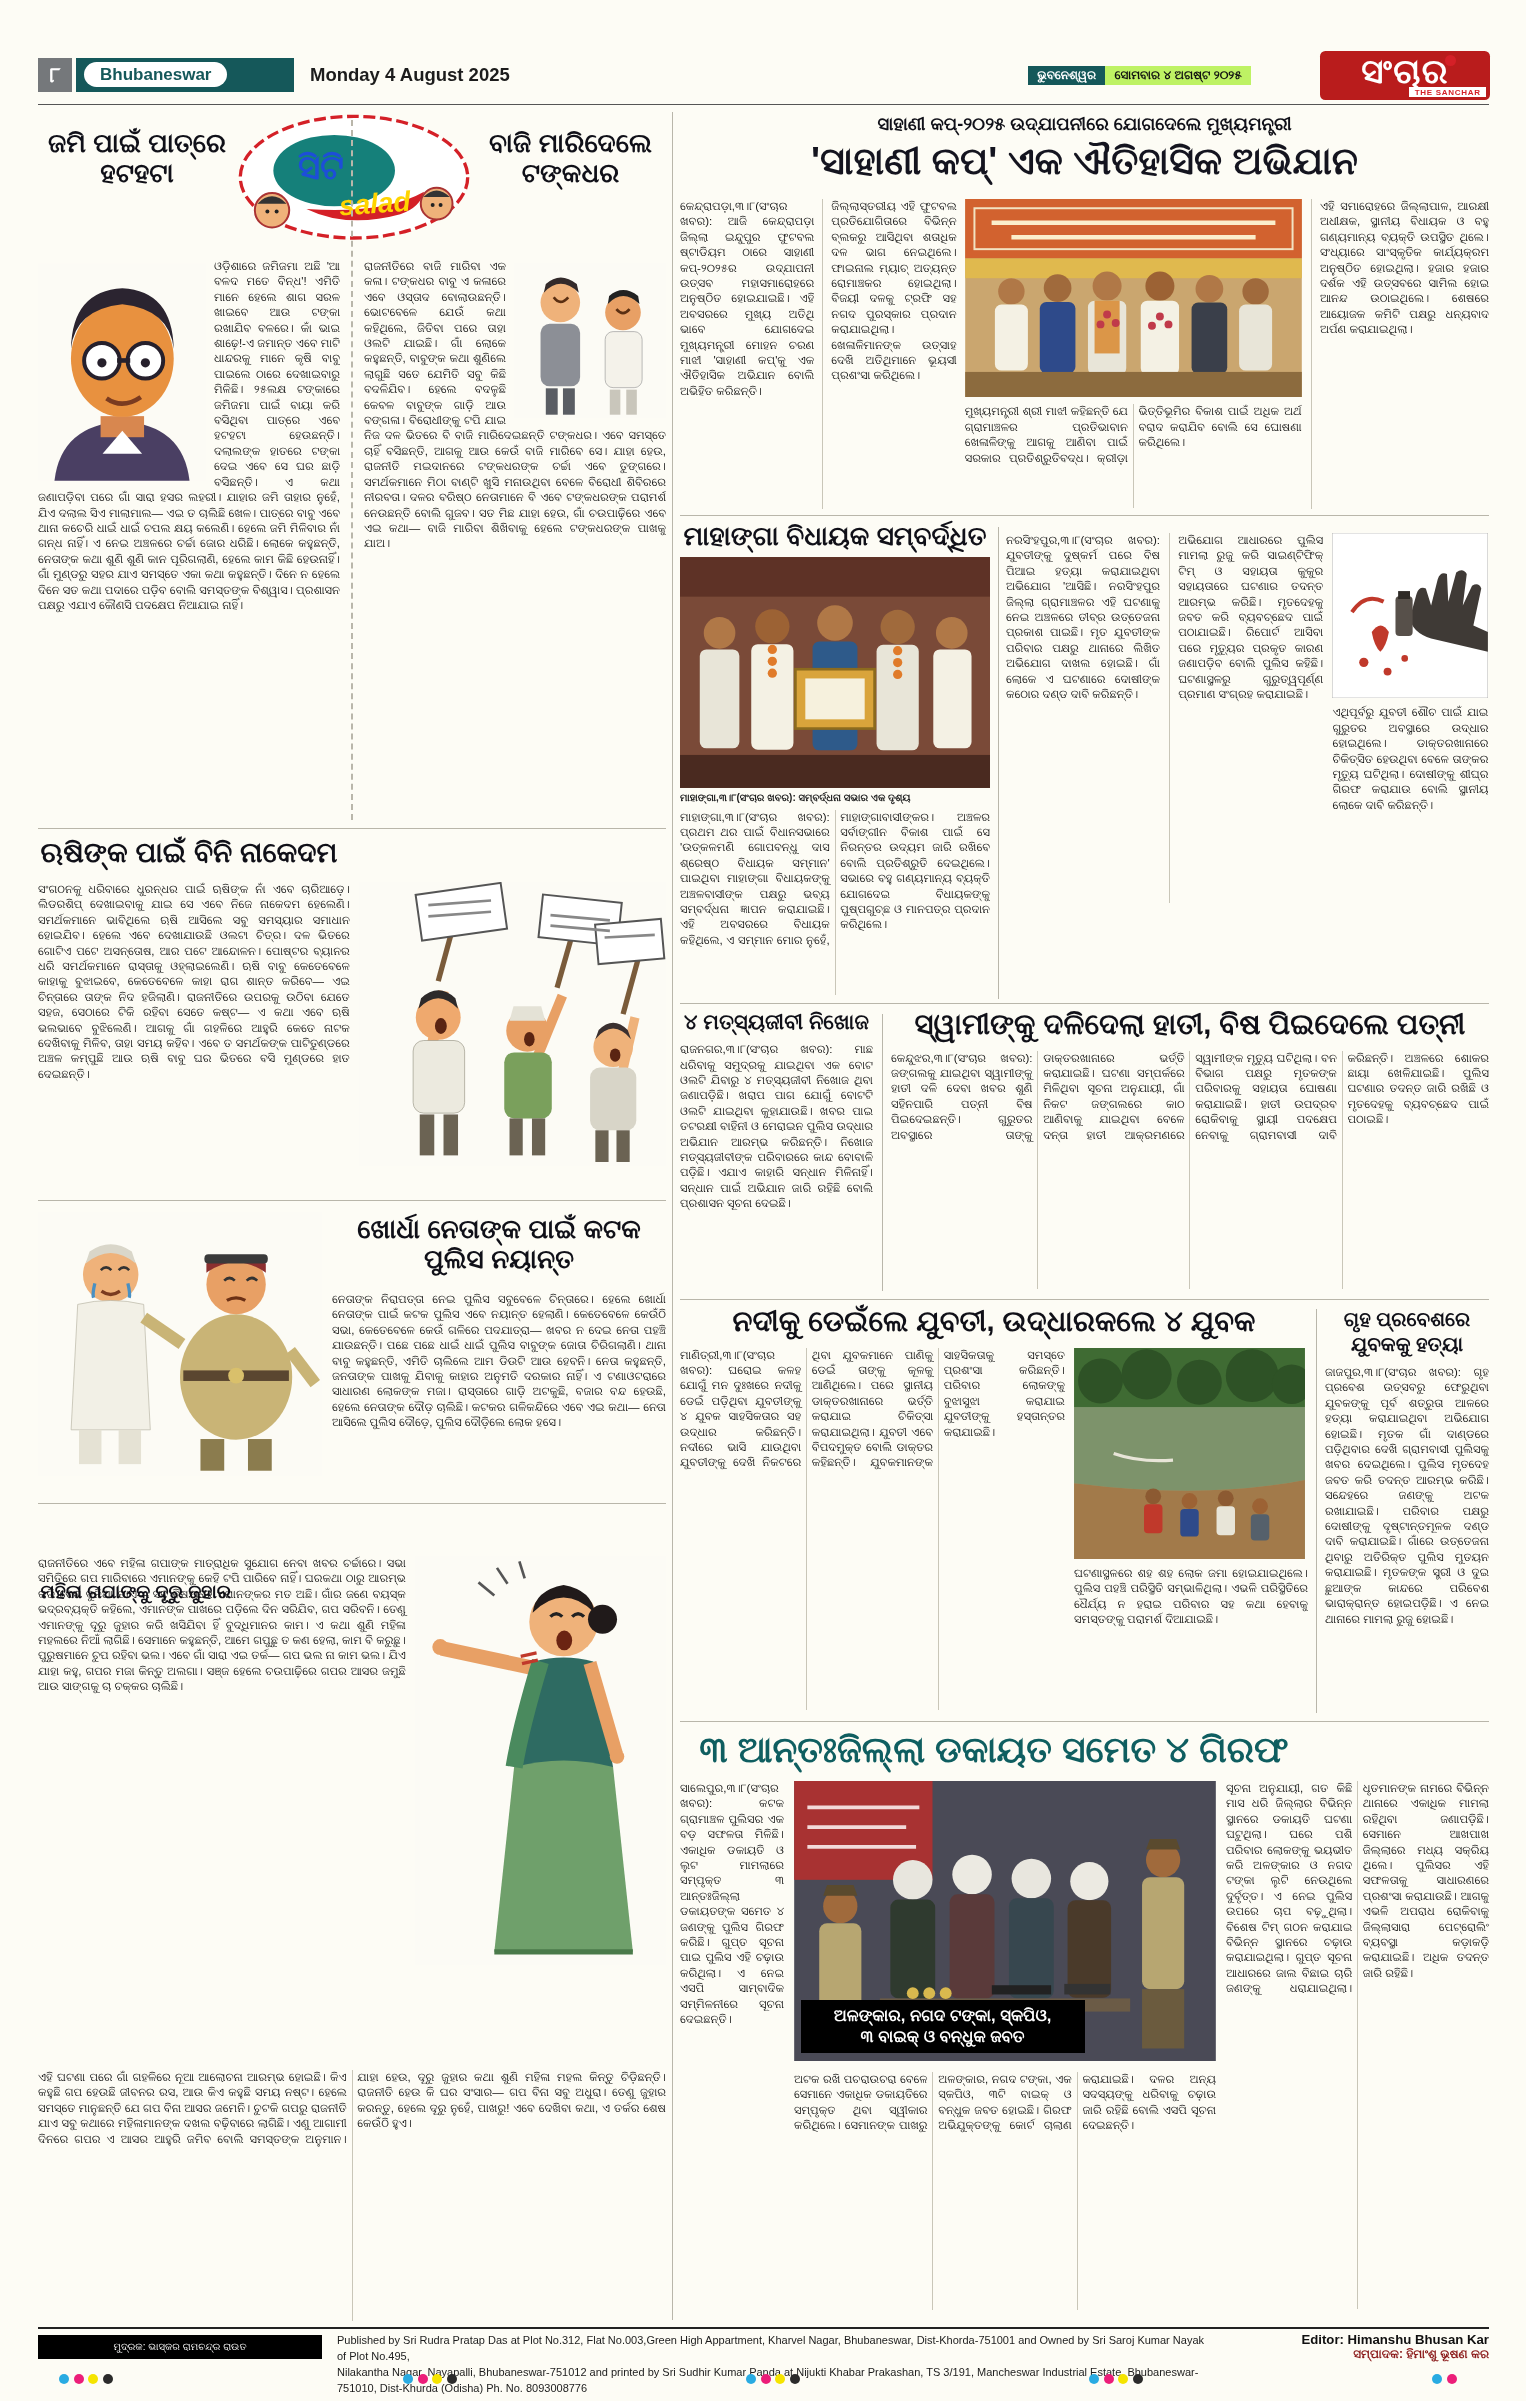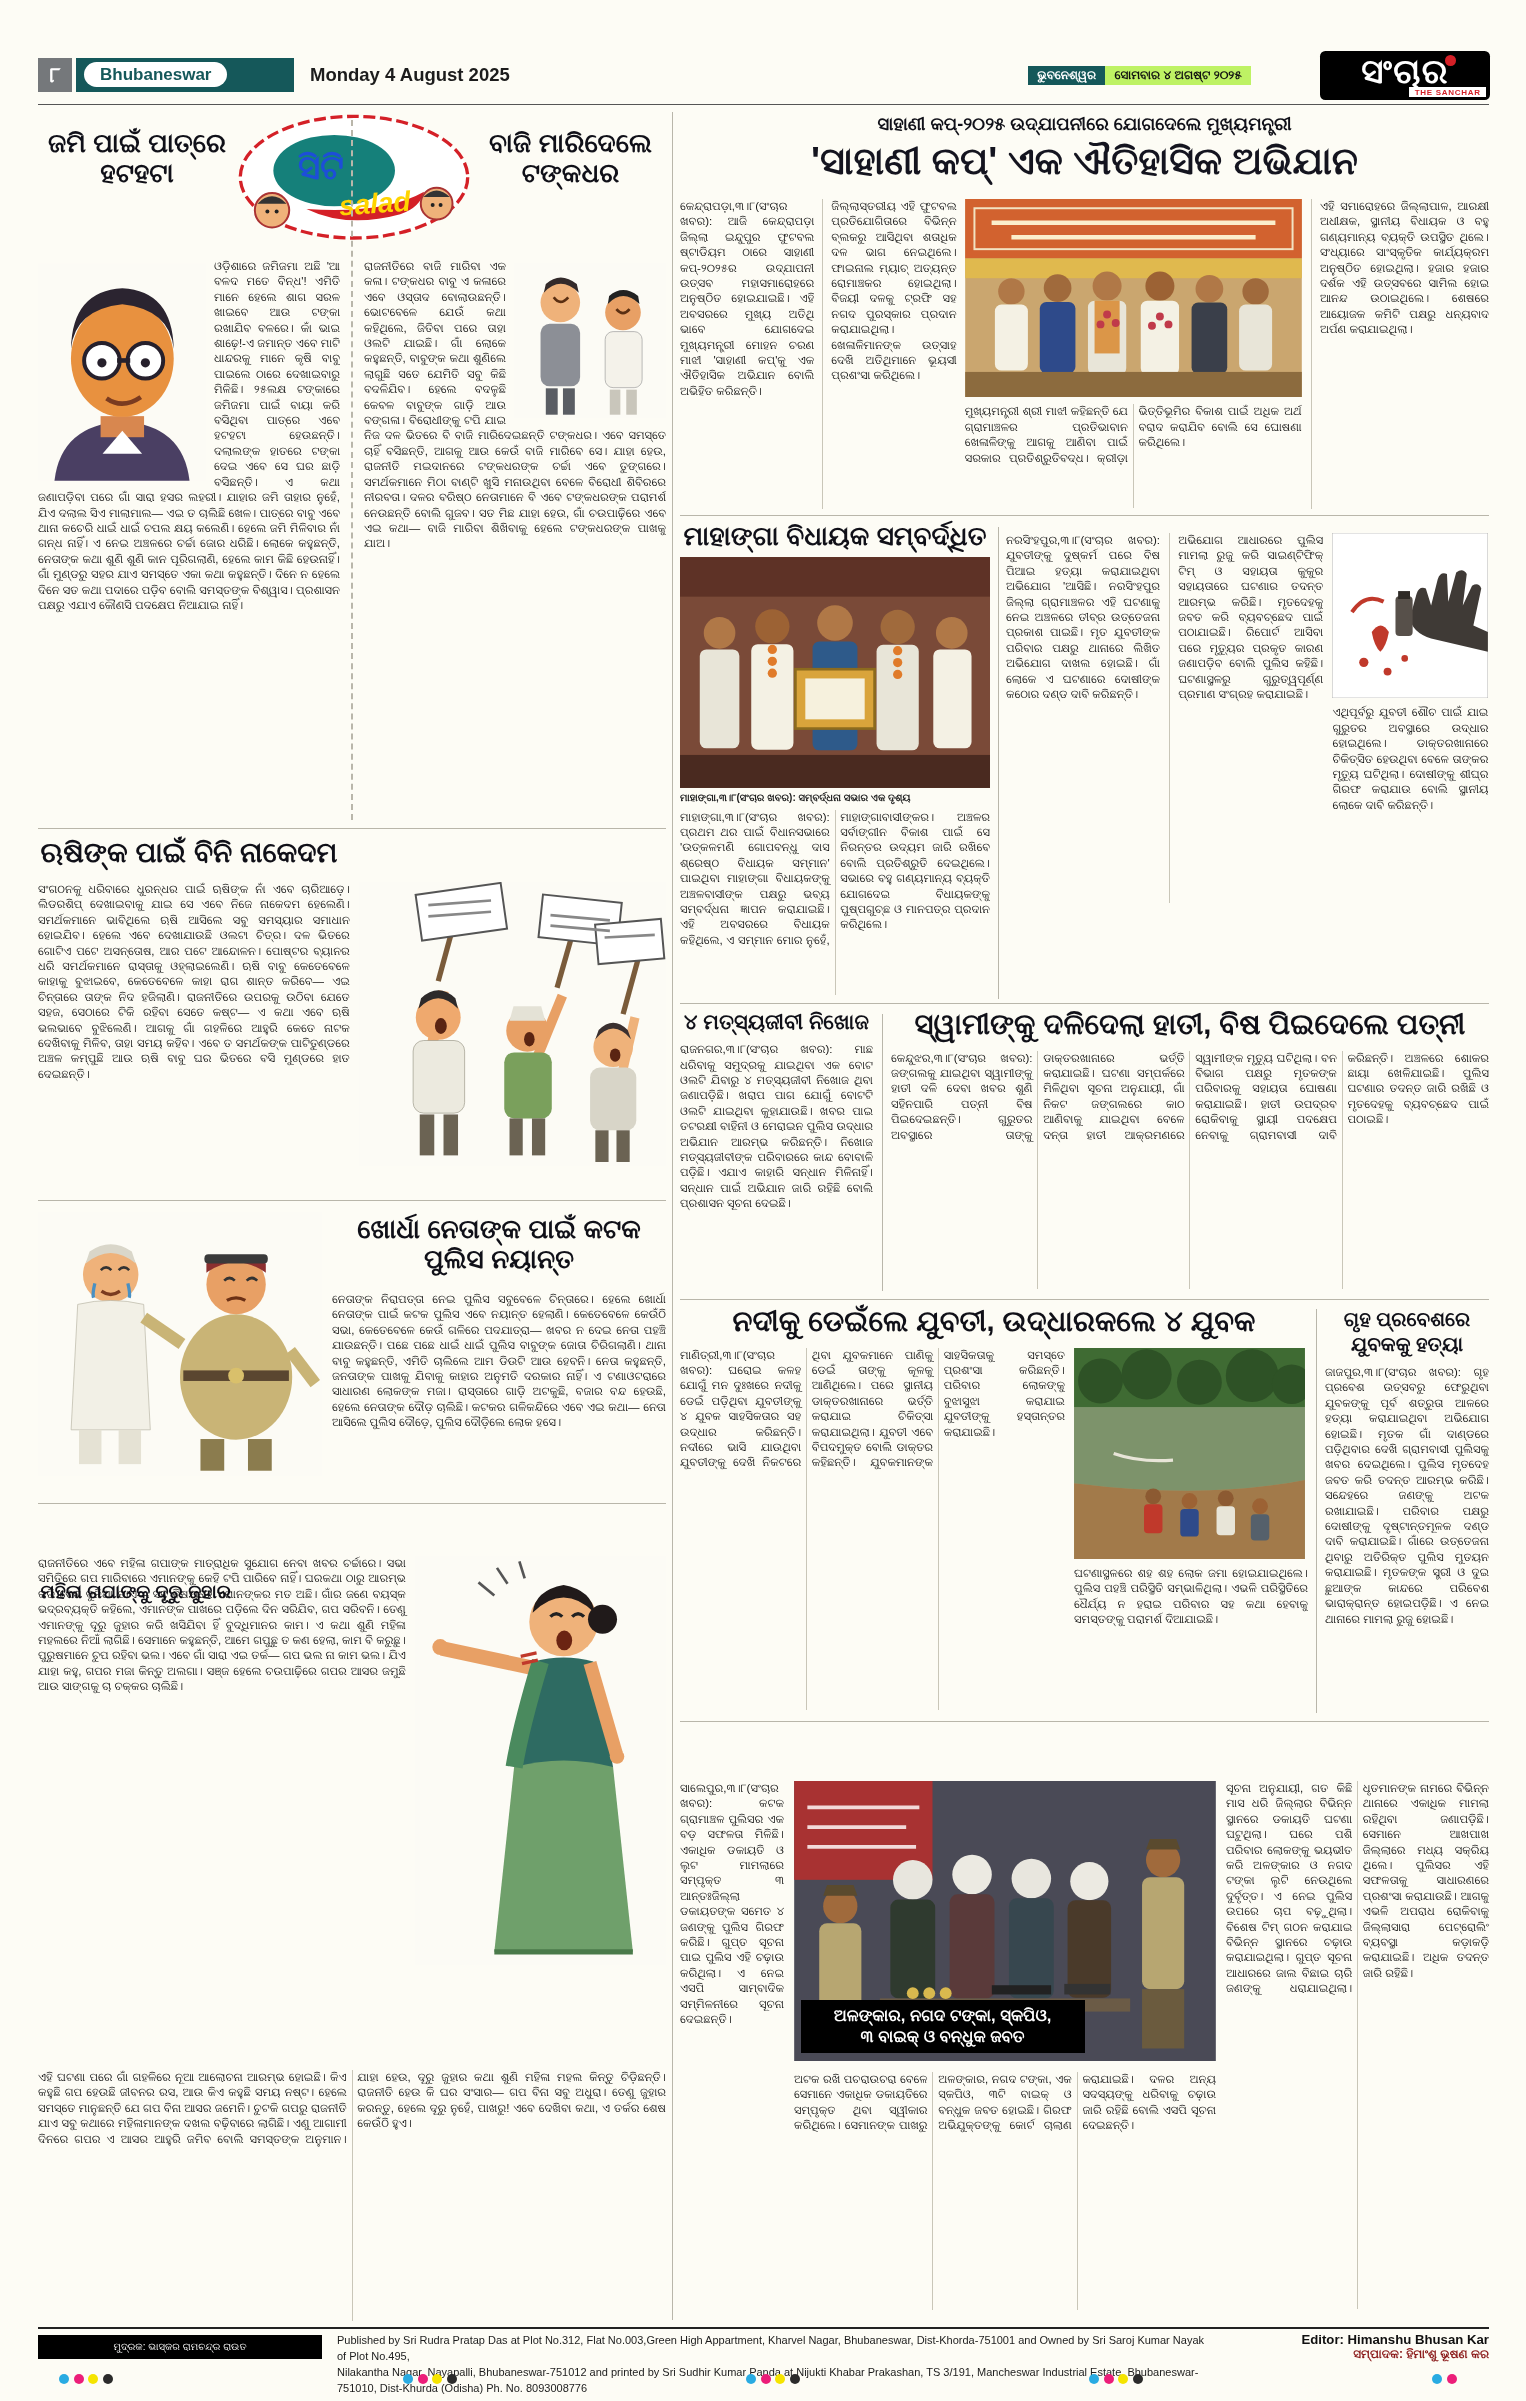--- a/index.html
+++ b/index.html
@@ -15,21 +15,21 @@
 .rule-h{border-top:1.3px solid #b9b6aa}
 .rule-v{border-left:0.7px solid #b9b6aa}
 .teal{color:#0f5e60}
 
 .pgnum{background:#75787b;color:#fff;font-weight:bold;font-size:21px;display:flex;align-items:center;justify-content:center}
 .citybar{background:#15585a;display:flex;align-items:center;padding-left:8px}
 .citypill{background:#fff;color:#15585a;font-weight:bold;font-size:17px;border-radius:13.2px;padding:2.6px 16px}
 .date-en{font-weight:bold;font-size:18.5px;color:#1c1c1c;display:flex;align-items:center}
 .cs-city{background:#15585a;color:#fff;font-size:12px;padding:2.6px 9.2px;font-weight:bold}
 .cs-date{background:#bef264;color:#101010;font-size:12px;padding:2.6px 9.2px;font-weight:bold}
-.masthead{background:#000000;border-radius:5.3px;position:relative}
+.masthead{background:#b91c1c;border-radius:5.3px;position:relative}
 .mast-title{position:absolute;left:0;right:0;top:1.3px;text-align:center;color:#fff;font-weight:bold;font-size:34px;letter-spacing:1.3px}
 .mast-dot{position:absolute;right:34px;top:4px;width:10.6px;height:10.6px;border-radius:50%;background:#d42027}
 .mast-tag{position:absolute;right:4px;bottom:2.6px;background:#fff;color:#d42027;font-weight:bold;font-size:8px;padding:0.7px 5.3px;letter-spacing:0.7px}
 
 .salad-t1{position:absolute;left:63px;top:37px;color:#1d4ed8;font-size:34px;font-weight:bold}
 .salad-t2{position:absolute;left:104px;top:77px;color:#ffd400;font-size:28px;font-weight:bold;font-style:italic;transform:rotate(-4deg)}
 .sat-h{font-weight:bold;color:#101018;line-height:1.15}
 .dashed-v{border-left:2px dashed #b9b6aa}
 
 .kicker{font-weight:bold;font-size:18px;color:#101018}
@@ -399,20 +399,21 @@
       </div>
     </div>
     <div class="abs rule-v" style="left:636px;top:1198px;height:404px"></div>
     <div class="abs" style="left:645px;top:1196px;width:164px">
       <div class="sat-h center" style="font-size:20px;line-height:1.25">ଗୃହ ପ୍ରବେଶରେ ଯୁବକକୁ ହତ୍ୟା</div>
       <div class="jt" style="height:338px;margin-top:8px">ଜାଜପୁର,୩।୮(ସଂଚାର ଖବର): ଗୃହ ପ୍ରବେଶ ଉତ୍ସବରୁ ଫେରୁଥିବା ଯୁବକଙ୍କୁ ପୂର୍ବ ଶତ୍ରୁତା ଆଳରେ ହତ୍ୟା କରାଯାଇଥିବା ଅଭିଯୋଗ ହୋଇଛି। ମୃତକ ଗାଁ ଦାଣ୍ଡରେ ପଡ଼ିଥିବାର ଦେଖି ଗ୍ରାମବାସୀ ପୁଲିସକୁ ଖବର ଦେଇଥିଲେ। ପୁଲିସ ମୃତଦେହ ଜବତ କରି ତଦନ୍ତ ଆରମ୍ଭ କରିଛି। ସନ୍ଦେହରେ ଜଣଙ୍କୁ ଅଟକ ରଖାଯାଇଛି। ପରିବାର ପକ୍ଷରୁ ଦୋଷୀଙ୍କୁ ଦୃଷ୍ଟାନ୍ତମୂଳକ ଦଣ୍ଡ ଦାବି କରାଯାଇଛି। ଗାଁରେ ଉତ୍ତେଜନା ଥିବାରୁ ଅତିରିକ୍ତ ପୁଲିସ ମୁତୟନ କରାଯାଇଛି। ମୃତକଙ୍କ ସ୍ତ୍ରୀ ଓ ଦୁଇ ଛୁଆଙ୍କ କାନ୍ଦରେ ପରିବେଶ ଭାରାକ୍ରାନ୍ତ ହୋଇପଡ଼ିଛି। ଏ ନେଇ ଥାନାରେ ମାମଲା ରୁଜୁ ହୋଇଛି।</div>
     </div>
 
     <div class="abs rule-h" style="left:0;top:1610px;width:809px"></div>
 
+    <div class="abs hl teal center" style="left:0;top:1618px;width:628px;font-size:36px">୩ ଆନ୍ତଃଜିଲ୍ଲା ଡକାୟତ ସମେତ ୪ ଗିରଫ</div>
     <div class="abs jt" style="left:0;top:1670px;width:104px;height:528px">ସାଲେପୁର,୩।୮(ସଂଚାର ଖବର): କଟକ ଗ୍ରାମାଞ୍ଚଳ ପୁଲିସର ଏକ ବଡ଼ ସଫଳତା ମିଳିଛି। ଏକାଧିକ ଡକାୟତି ଓ ଲୁଟ ମାମଲାରେ ସମ୍ପୃକ୍ତ ୩ ଆନ୍ତଃଜିଲ୍ଲା ଡକାୟତଙ୍କ ସମେତ ୪ ଜଣଙ୍କୁ ପୁଲିସ ଗିରଫ କରିଛି। ଗୁପ୍ତ ସୂଚନା ପାଇ ପୁଲିସ ଏହି ଚଢ଼ାଉ କରିଥିଲା। ଏ ନେଇ ଏସପି ସାମ୍ବାଦିକ ସମ୍ମିଳନୀରେ ସୂଚନା ଦେଇଛନ୍ତି।</div>
     <div class="abs" style="left:114px;top:1670px;width:422px;height:280px">
       <svg width="422" height="280" viewBox="0 0 640 425">
         <rect width="640" height="425" fill="#4a4a56"></rect>
         <rect width="210" height="150" fill="#a83232"></rect>
         <g stroke="#f2d9d9" stroke-width="6">
             <line x1="20" y1="40" x2="190" y2="40"></line>
             <line x1="20" y1="70" x2="170" y2="70"></line>
             <line x1="20" y1="100" x2="185" y2="100"></line>
           </g>

